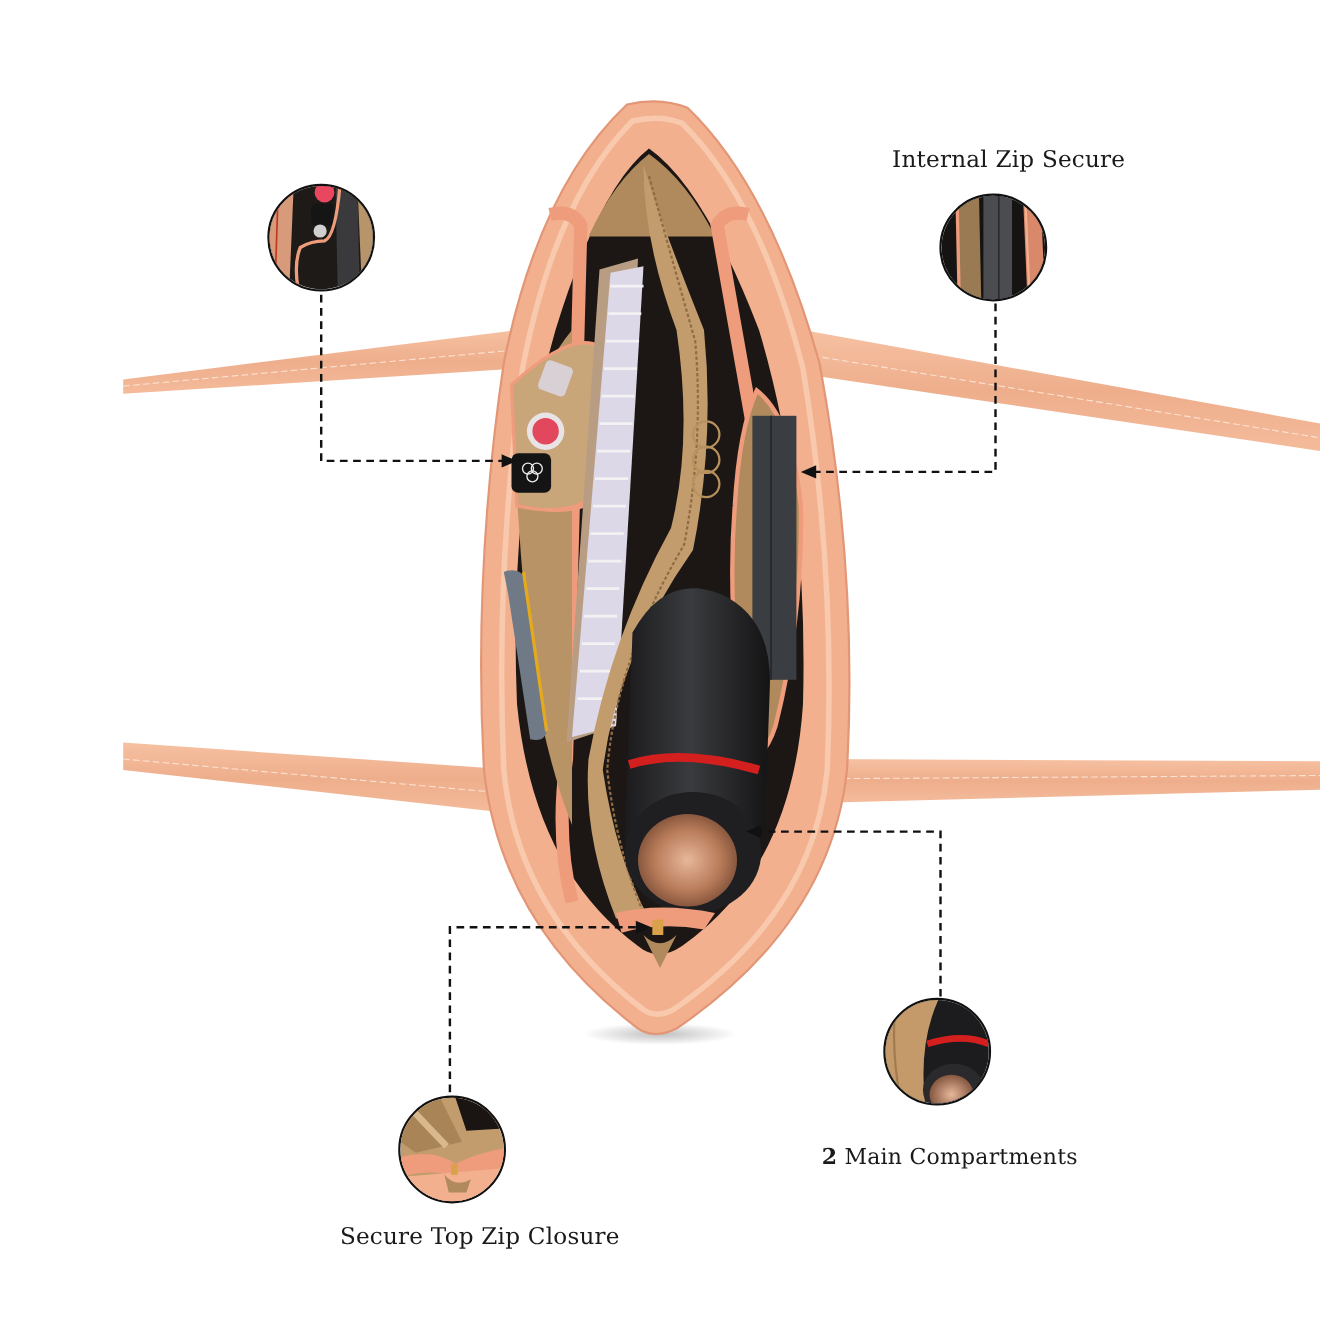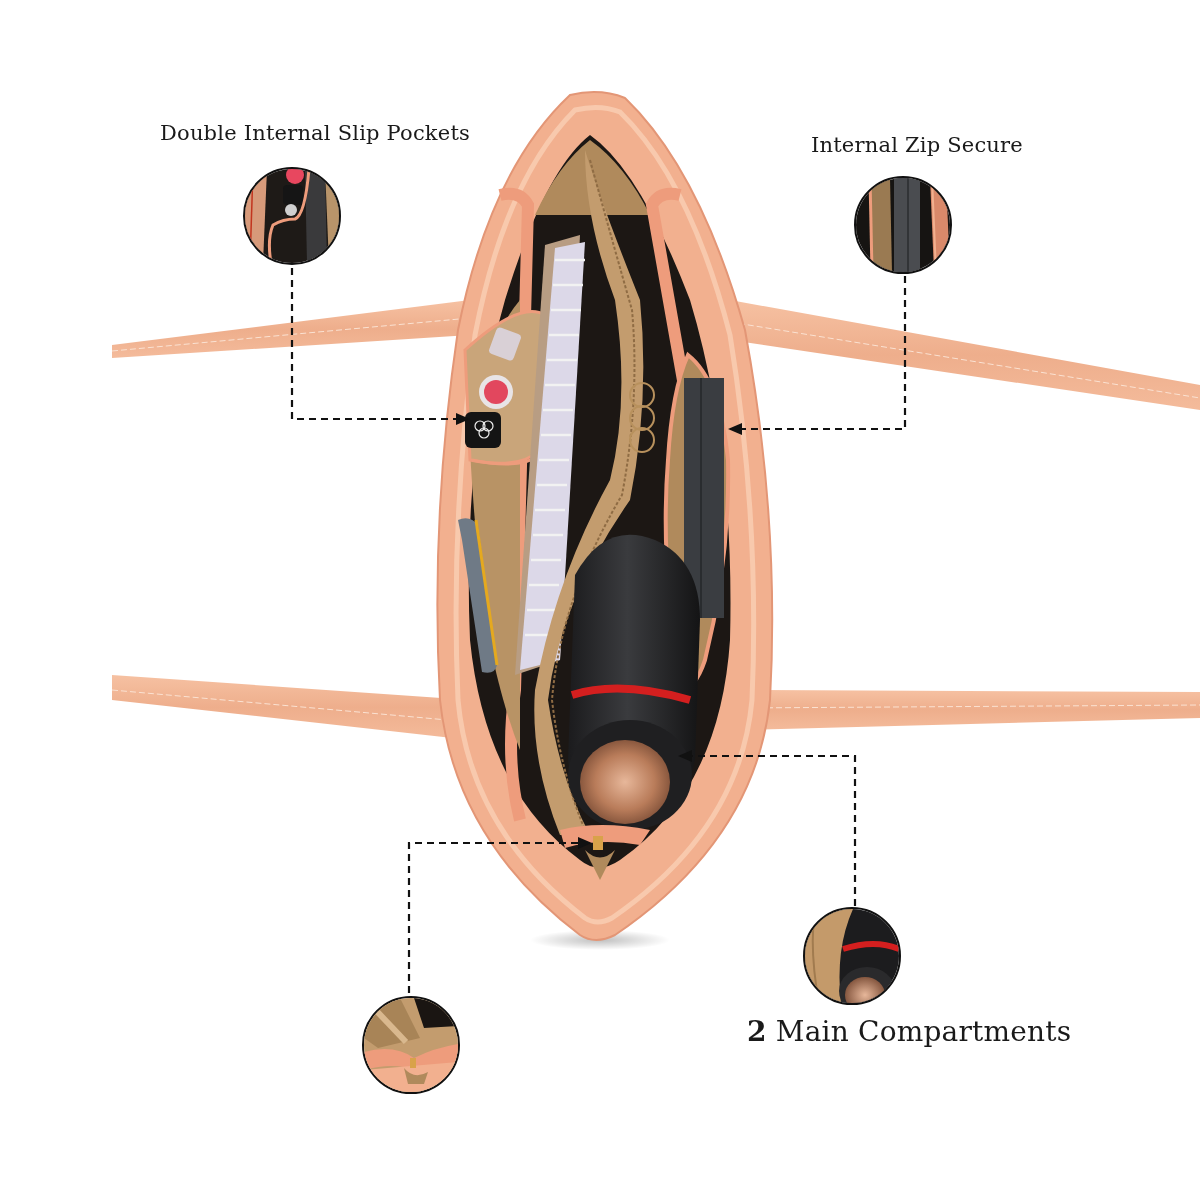--- a/index.html
+++ b/index.html
@@ -7,21 +7,21 @@
   .stage { position: absolute; left: 0; top: 0; width: 1200px; height: 1200px; }
   .stage svg.art { position: absolute; left: 0; top: 0; }
   .label {
     position: absolute;
     font-family: "DejaVu Serif", "Liberation Serif", serif;
     font-size: 21px;
     color: #1a1a1a;
     white-space: nowrap;
     letter-spacing: 0.2px;
   }
-  .label.big { font-size: 28px; }
+  .label.big { font-size: 20px; margin-top: 24px; }
   .label .num { font-weight: bold; }
   .bubble {
     position: absolute;
     width: 98px; height: 98px;
     border-radius: 50%;
     border: 2px solid #111;
     overflow: hidden;
     box-sizing: border-box;
   }
   .bubble svg { display: block; }
@@ -150,21 +150,20 @@
       <path d="M409 993 V843 H580"></path>
     </g>
     <g fill="#111111">
       <path d="M470 419 L456 413 L456 425 Z"></path>
       <path d="M728 429 L742 423 L742 435 Z"></path>
       <path d="M678 756 L692 750 L692 762 Z"></path>
       <path d="M592 843 L578 837 L578 849 Z"></path>
     </g>
   </svg>
 
-  <div class="label" style="left:160px; top:121px;">Double Internal Slip Pockets</div>
   <div class="bubble" style="left:243px; top:167px;">
     <svg width="94" height="94" viewBox="0 0 94 94">
       <rect width="94" height="94" fill="#1e1a17"></rect>
       <path d="M0 0 L22 0 L18 94 L0 94 Z" fill="#d79a7a"></path>
       <path d="M8 0 L5 94" stroke="#c2351f" stroke-width="1.5"></path>
       <path d="M60 0 L80 0 L82 94 L62 94 Z" fill="#3a3a3c"></path>
       <path d="M80 0 L94 0 L94 94 L84 94 Z" fill="#b8946a"></path>
       <circle cx="50" cy="6" r="9" fill="#e8475f"></circle>
       <rect x="38" y="16" width="20" height="20" rx="4" fill="#151515"></rect>
       <circle cx="46" cy="41" r="6" fill="#d0d0d0"></circle>
@@ -208,14 +207,15 @@
       <rect width="94" height="94" fill="#c39c6e"></rect>
       <path d="M0 0 L36 0 L56 40 L14 50 L0 40 Z" fill="#a88457"></path>
       <path d="M4 4 L42 44" stroke="#d9b88e" stroke-width="6"></path>
       <path d="M50 0 L94 0 L94 28 L60 30 Z" fill="#1a1512"></path>
       <path d="M0 54 Q30 46 50 60 Q70 50 94 46 L94 64 Q70 68 50 72 Q30 64 0 72 Z" fill="#ee9c7c"></path>
       <path d="M0 72 L94 64 L94 94 L0 94 Z" fill="#f2b08f"></path>
       <path d="M40 70 Q50 82 64 74 L60 86 L44 86 Z" fill="#b08a5c"></path>
       <rect x="46" y="60" width="6" height="10" fill="#d9a24a"></rect>
     </svg>
   </div>
+  <div class="label" style="left:309px; top:1112px;">Secure Top Zip Closure</div>
 
 </div>
 
 </body></html>

